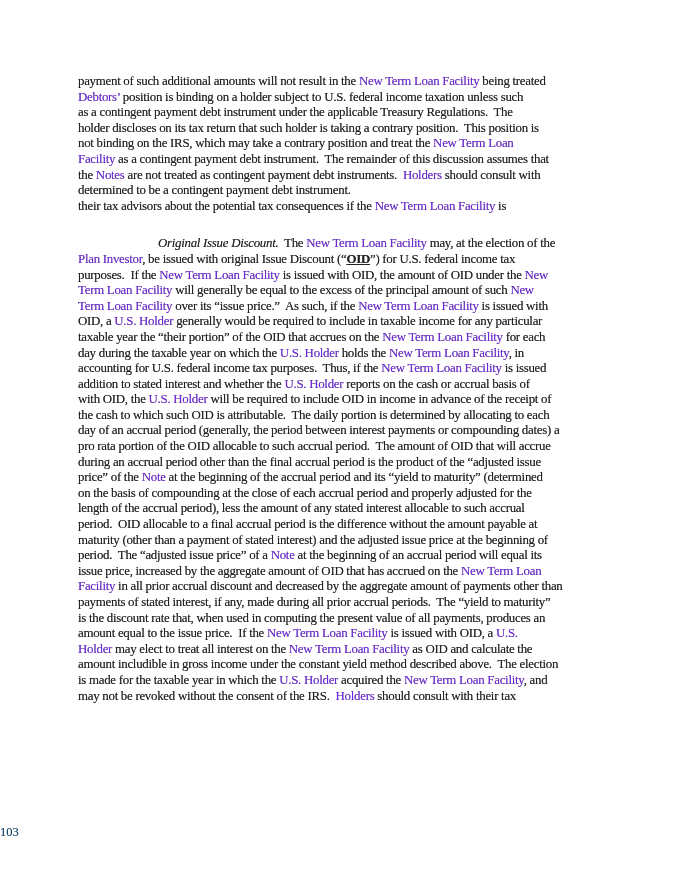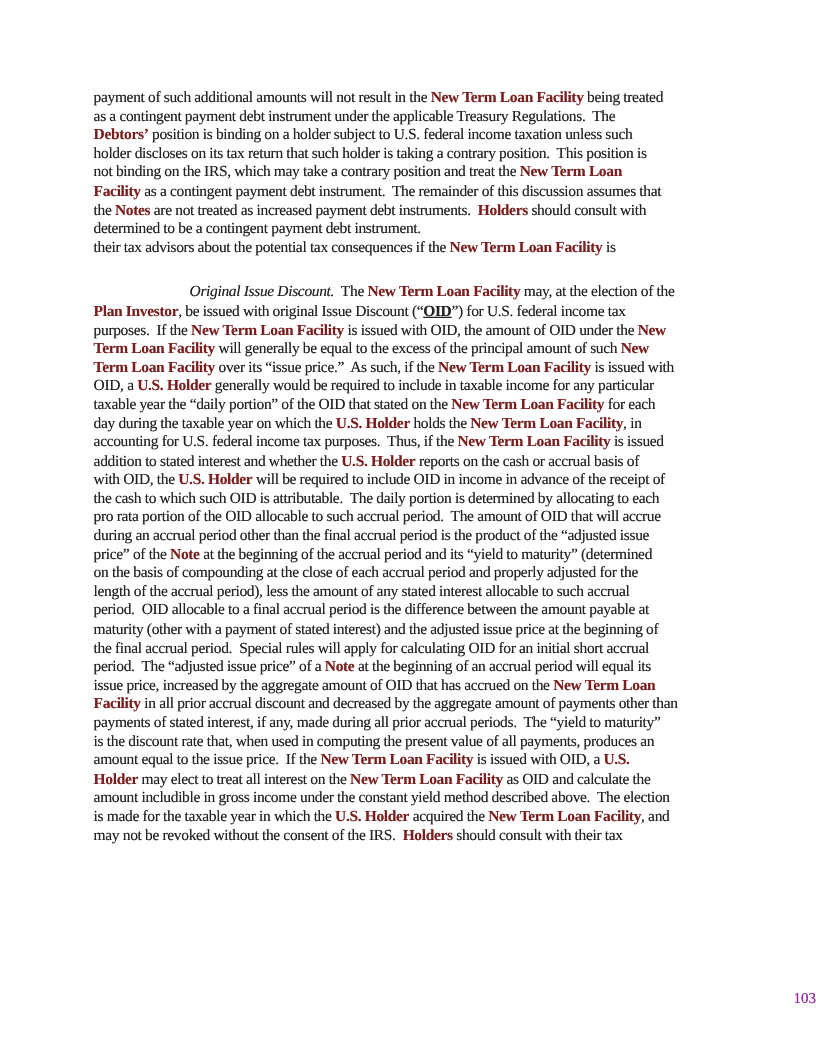--- a/index.html
+++ b/index.html
@@ -36,72 +36,71 @@
     padding-left: 80px;
   }
   .s-i {
     font-style: italic;
   }
   .s-bu {
     font-weight: bold;
     text-decoration: underline;
   }
   .s-term {
-    color: #7f1d1d;
+    color: #6d28d9;
     text-shadow: 0 0 0.5px rgba(60,60,60,0.5);
-    font-weight: bold;
   }
   .footer {
     position: absolute;
     top: 825px;
     left: 0;
     width: 680px;
-    text-align: right;
+    text-align: left;
     font-size: 12.5px;
-    color: #a21caf;
+    color: #0c4a6e;
     text-shadow: 0 0 0.45px rgba(20,20,20,0.5);
   }
 </style>
 </head>
 <body>
 
 <div class="page">
   <div class="doc-body">
       <div class="para">
         <div class="line"><span>payment of such additional amounts will not result in the </span><span class="s-term">New Term Loan Facility</span><span> being treated</span></div>
+        <div class="line"><span class="s-term">Debtors’</span><span> position is binding on a holder subject to U.S. federal income taxation unless such</span></div>
         <div class="line"><span>as a contingent payment debt instrument under the applicable Treasury Regulations.  The</span></div>
-        <div class="line"><span class="s-term">Debtors’</span><span> position is binding on a holder subject to U.S. federal income taxation unless such</span></div>
         <div class="line"><span>holder discloses on its tax return that such holder is taking a contrary position.  This position is</span></div>
         <div class="line"><span>not binding on the IRS, which may take a contrary position and treat the </span><span class="s-term">New Term Loan</span></div>
         <div class="line"><span class="s-term">Facility</span><span> as a contingent payment debt instrument.  The remainder of this discussion assumes that</span></div>
-        <div class="line"><span>the </span><span class="s-term">Notes</span><span> are not treated as increased payment debt instruments.  </span><span class="s-term">Holders</span><span> should consult with</span></div>
+        <div class="line"><span>the </span><span class="s-term">Notes</span><span> are not treated as contingent payment debt instruments.  </span><span class="s-term">Holders</span><span> should consult with</span></div>
         <div class="line"><span>determined to be a contingent payment debt instrument.</span></div>
         <div class="line"><span>their tax advisors about the potential tax consequences if the </span><span class="s-term">New Term Loan Facility</span><span> is</span></div>
       </div>
       <div class="para">
         <div class="line indent"><span class="s-i">Original Issue Discount.</span><span>  The </span><span class="s-term">New Term Loan Facility</span><span> may, at the election of the</span></div>
         <div class="line"><span class="s-term">Plan Investor</span><span>, be issued with original Issue Discount (“</span><span class="s-bu">OID</span><span>”) for U.S. federal income tax</span></div>
         <div class="line"><span>purposes.  If the </span><span class="s-term">New Term Loan Facility</span><span> is issued with OID, the amount of OID under the </span><span class="s-term">New</span></div>
         <div class="line"><span class="s-term">Term Loan Facility</span><span> will generally be equal to the excess of the principal amount of such </span><span class="s-term">New</span></div>
         <div class="line"><span class="s-term">Term Loan Facility</span><span> over its “issue price.”  As such, if the </span><span class="s-term">New Term Loan Facility</span><span> is issued with</span></div>
         <div class="line"><span>OID, a </span><span class="s-term">U.S. Holder</span><span> generally would be required to include in taxable income for any particular</span></div>
-        <div class="line"><span>taxable year the “daily portion” of the OID that stated on the </span><span class="s-term">New Term Loan Facility</span><span> for each</span></div>
+        <div class="line"><span>taxable year the “their portion” of the OID that accrues on the </span><span class="s-term">New Term Loan Facility</span><span> for each</span></div>
         <div class="line"><span>day during the taxable year on which the </span><span class="s-term">U.S. Holder</span><span> holds the </span><span class="s-term">New Term Loan Facility</span><span>, in</span></div>
         <div class="line"><span>accounting for U.S. federal income tax purposes.  Thus, if the </span><span class="s-term">New Term Loan Facility</span><span> is issued</span></div>
         <div class="line"><span>addition to stated interest and whether the </span><span class="s-term">U.S. Holder</span><span> reports on the cash or accrual basis of</span></div>
         <div class="line"><span>with OID, the </span><span class="s-term">U.S. Holder</span><span> will be required to include OID in income in advance of the receipt of</span></div>
         <div class="line"><span>the cash to which such OID is attributable.  The daily portion is determined by allocating to each</span></div>
+        <div class="line"><span>day of an accrual period (generally, the period between interest payments or compounding dates) a</span></div>
         <div class="line"><span>pro rata portion of the OID allocable to such accrual period.  The amount of OID that will accrue</span></div>
         <div class="line"><span>during an accrual period other than the final accrual period is the product of the “adjusted issue</span></div>
         <div class="line"><span>price” of the </span><span class="s-term">Note</span><span> at the beginning of the accrual period and its “yield to maturity” (determined</span></div>
         <div class="line"><span>on the basis of compounding at the close of each accrual period and properly adjusted for the</span></div>
         <div class="line"><span>length of the accrual period), less the amount of any stated interest allocable to such accrual</span></div>
-        <div class="line"><span>period.  OID allocable to a final accrual period is the difference between the amount payable at</span></div>
-        <div class="line"><span>maturity (other with a payment of stated interest) and the adjusted issue price at the beginning of</span></div>
-        <div class="line"><span>the final accrual period.  Special rules will apply for calculating OID for an initial short accrual</span></div>
+        <div class="line"><span>period.  OID allocable to a final accrual period is the difference without the amount payable at</span></div>
+        <div class="line"><span>maturity (other than a payment of stated interest) and the adjusted issue price at the beginning of</span></div>
         <div class="line"><span>period.  The “adjusted issue price” of a </span><span class="s-term">Note</span><span> at the beginning of an accrual period will equal its</span></div>
         <div class="line"><span>issue price, increased by the aggregate amount of OID that has accrued on the </span><span class="s-term">New Term Loan</span></div>
         <div class="line"><span class="s-term">Facility</span><span> in all prior accrual discount and decreased by the aggregate amount of payments other than</span></div>
         <div class="line"><span>payments of stated interest, if any, made during all prior accrual periods.  The “yield to maturity”</span></div>
         <div class="line"><span>is the discount rate that, when used in computing the present value of all payments, produces an</span></div>
         <div class="line"><span>amount equal to the issue price.  If the </span><span class="s-term">New Term Loan Facility</span><span> is issued with OID, a </span><span class="s-term">U.S.</span></div>
         <div class="line"><span class="s-term">Holder</span><span> may elect to treat all interest on the </span><span class="s-term">New Term Loan Facility</span><span> as OID and calculate the</span></div>
         <div class="line"><span>amount includible in gross income under the constant yield method described above.  The election</span></div>
         <div class="line"><span>is made for the taxable year in which the </span><span class="s-term">U.S. Holder</span><span> acquired the </span><span class="s-term">New Term Loan Facility</span><span>, and</span></div>
         <div class="line"><span>may not be revoked without the consent of the IRS.  </span><span class="s-term">Holders</span><span> should consult with their tax</span></div>

